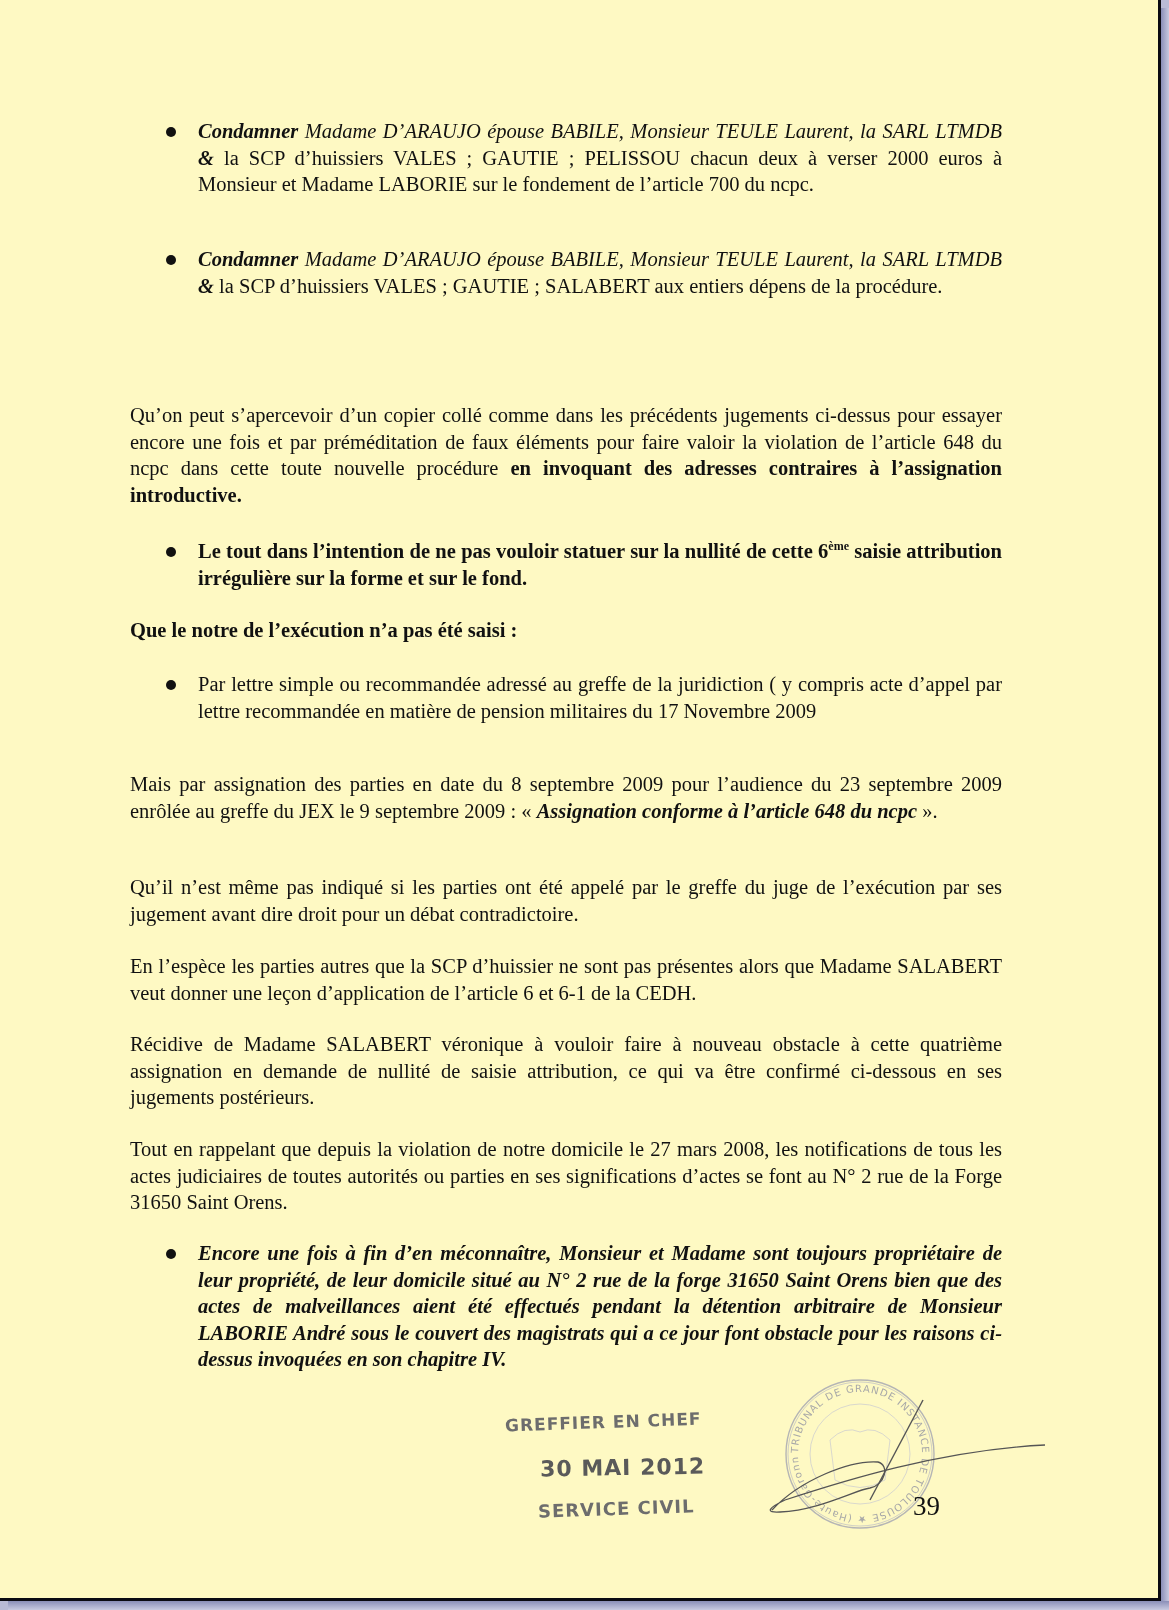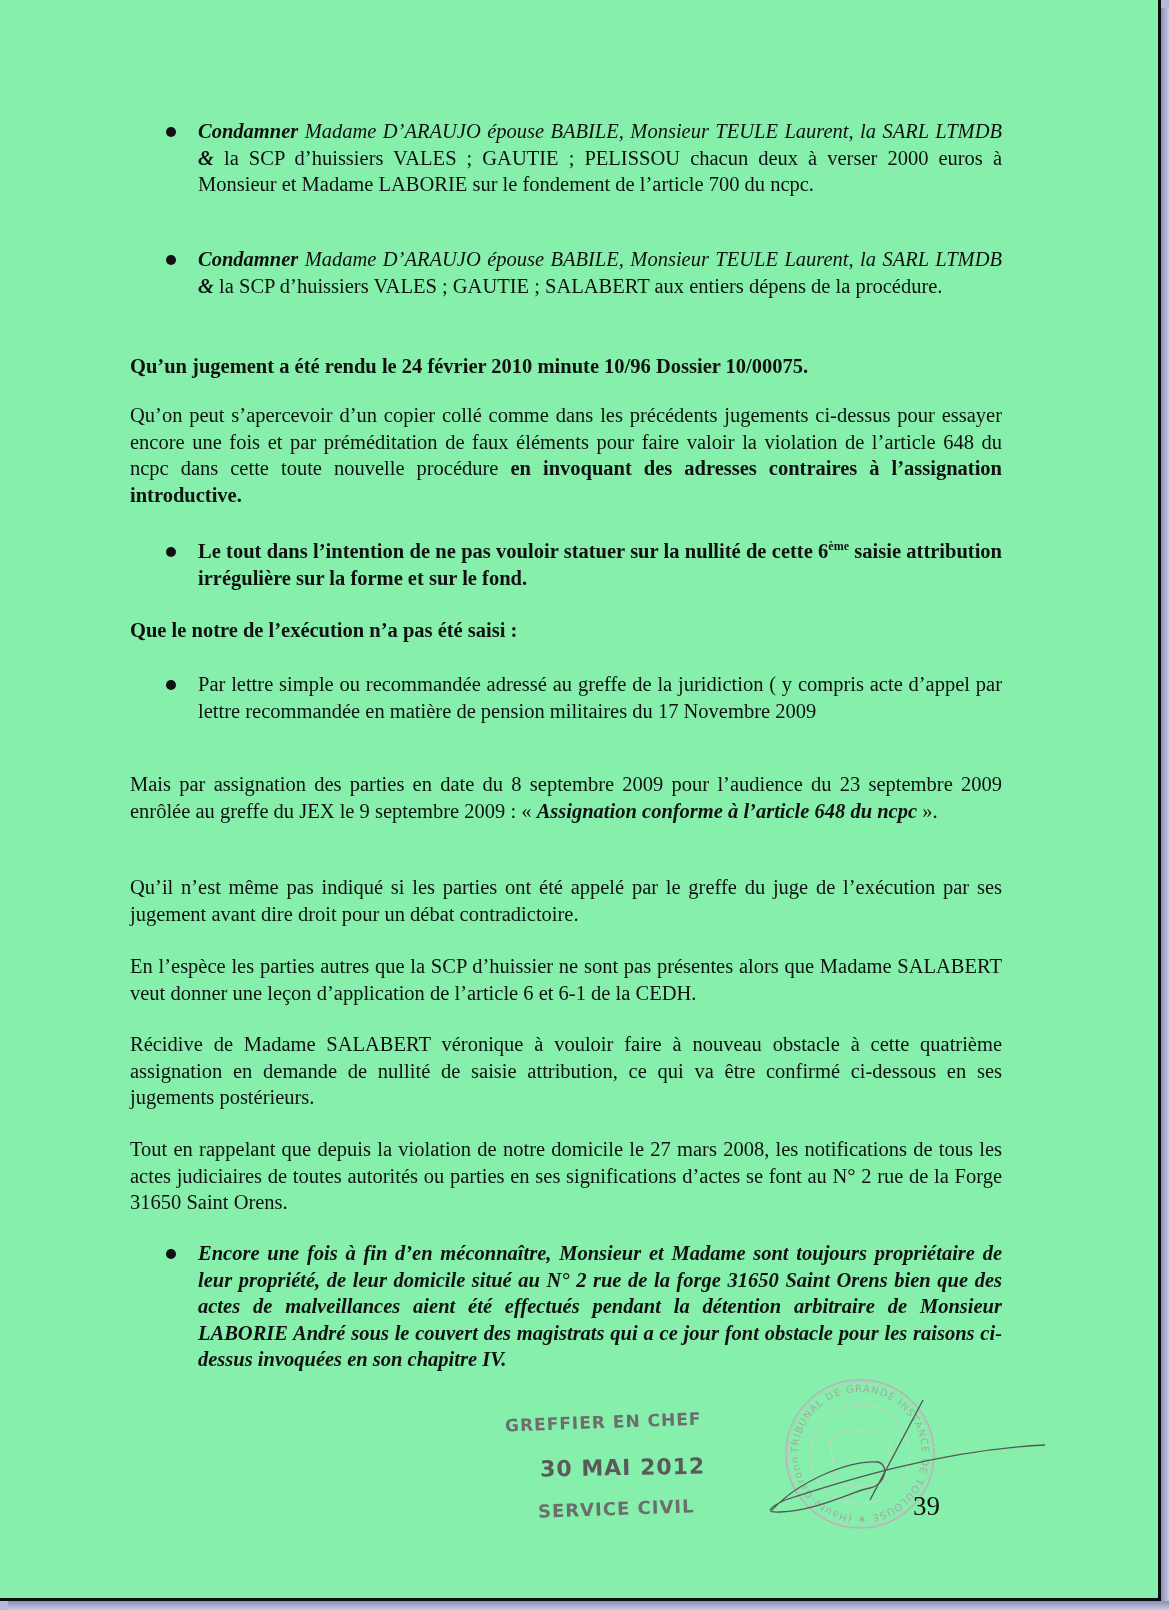--- a/index.html
+++ b/index.html
@@ -12,21 +12,21 @@
   .shadow-right {
     position: absolute; left: 1161px; top: 8px; width: 8px; height: 1602px;
     background: linear-gradient(to right, #8a8fb8, #c8cae0);
   }
   .shadow-bottom {
     position: absolute; left: 8px; top: 1601px; width: 1161px; height: 9px;
     background: linear-gradient(to bottom, #8a8fb8, #c8cae0);
   }
   .page {
     position: absolute; left: 0; top: 0; width: 1158px; height: 1598px;
-    background: #86efac;
+    background: #fef9c3;
     border-right: 3px solid #0b0b12;
     border-bottom: 3px solid #0b0b12;
   }
   .p {
     position: absolute; left: 130px; width: 872px;
     font-size: 20.5px; line-height: 26.6px; text-align: justify;
     margin: 0;
   }
   .bi {
     position: absolute; left: 198px; width: 804px;
@@ -61,21 +61,20 @@
   <div class="bullet" style="top:127px;"></div>
   <p class="bi" style="top:118px;">
     <span class="cond">Condamner</span><span class="i"> Madame D’ARAUJO épouse BABILE,  Monsieur TEULE Laurent, la SARL LTMDB </span><span class="cond">&amp;</span><span> la SCP d’huissiers VALES ; GAUTIE ; PELISSOU chacun deux à verser 2000 euros à Monsieur et Madame LABORIE sur le fondement de l’article 700 du ncpc.</span>
   </p>
 
   <div class="bullet" style="top:255px;"></div>
   <p class="bi" style="top:246px;">
     <span class="cond">Condamner</span><span class="i"> Madame D’ARAUJO épouse BABILE,  Monsieur TEULE Laurent, la SARL LTMDB </span><span class="cond">&amp;</span><span> la SCP d’huissiers VALES ; GAUTIE ; SALABERT aux entiers dépens de la procédure.</span>
   </p>
 
-  <p class="p b" style="top:353px; text-align:left;">Qu’un jugement a été rendu le 24 février 2010 minute 10/96 Dossier 10/00075.</p>
 
   <p class="p" style="top:402px;">
     <span>Qu’on peut s’apercevoir d’un copier collé comme dans les précédents jugements ci-dessus pour essayer encore une fois et par préméditation de faux éléments pour faire valoir la violation de l’article 648 du ncpc dans cette toute nouvelle procédure </span><span class="b">en invoquant des adresses contraires à l’assignation introductive.</span>
   </p>
 
   <div class="bullet" style="top:547px;"></div>
   <p class="bi b" style="top:538px;">
     <span>Le tout dans l’intention de ne pas vouloir statuer sur la nullité de cette 6</span><sup>ème</sup><span> saisie attribution irrégulière sur la forme et sur le fond.</span>
   </p>
 

